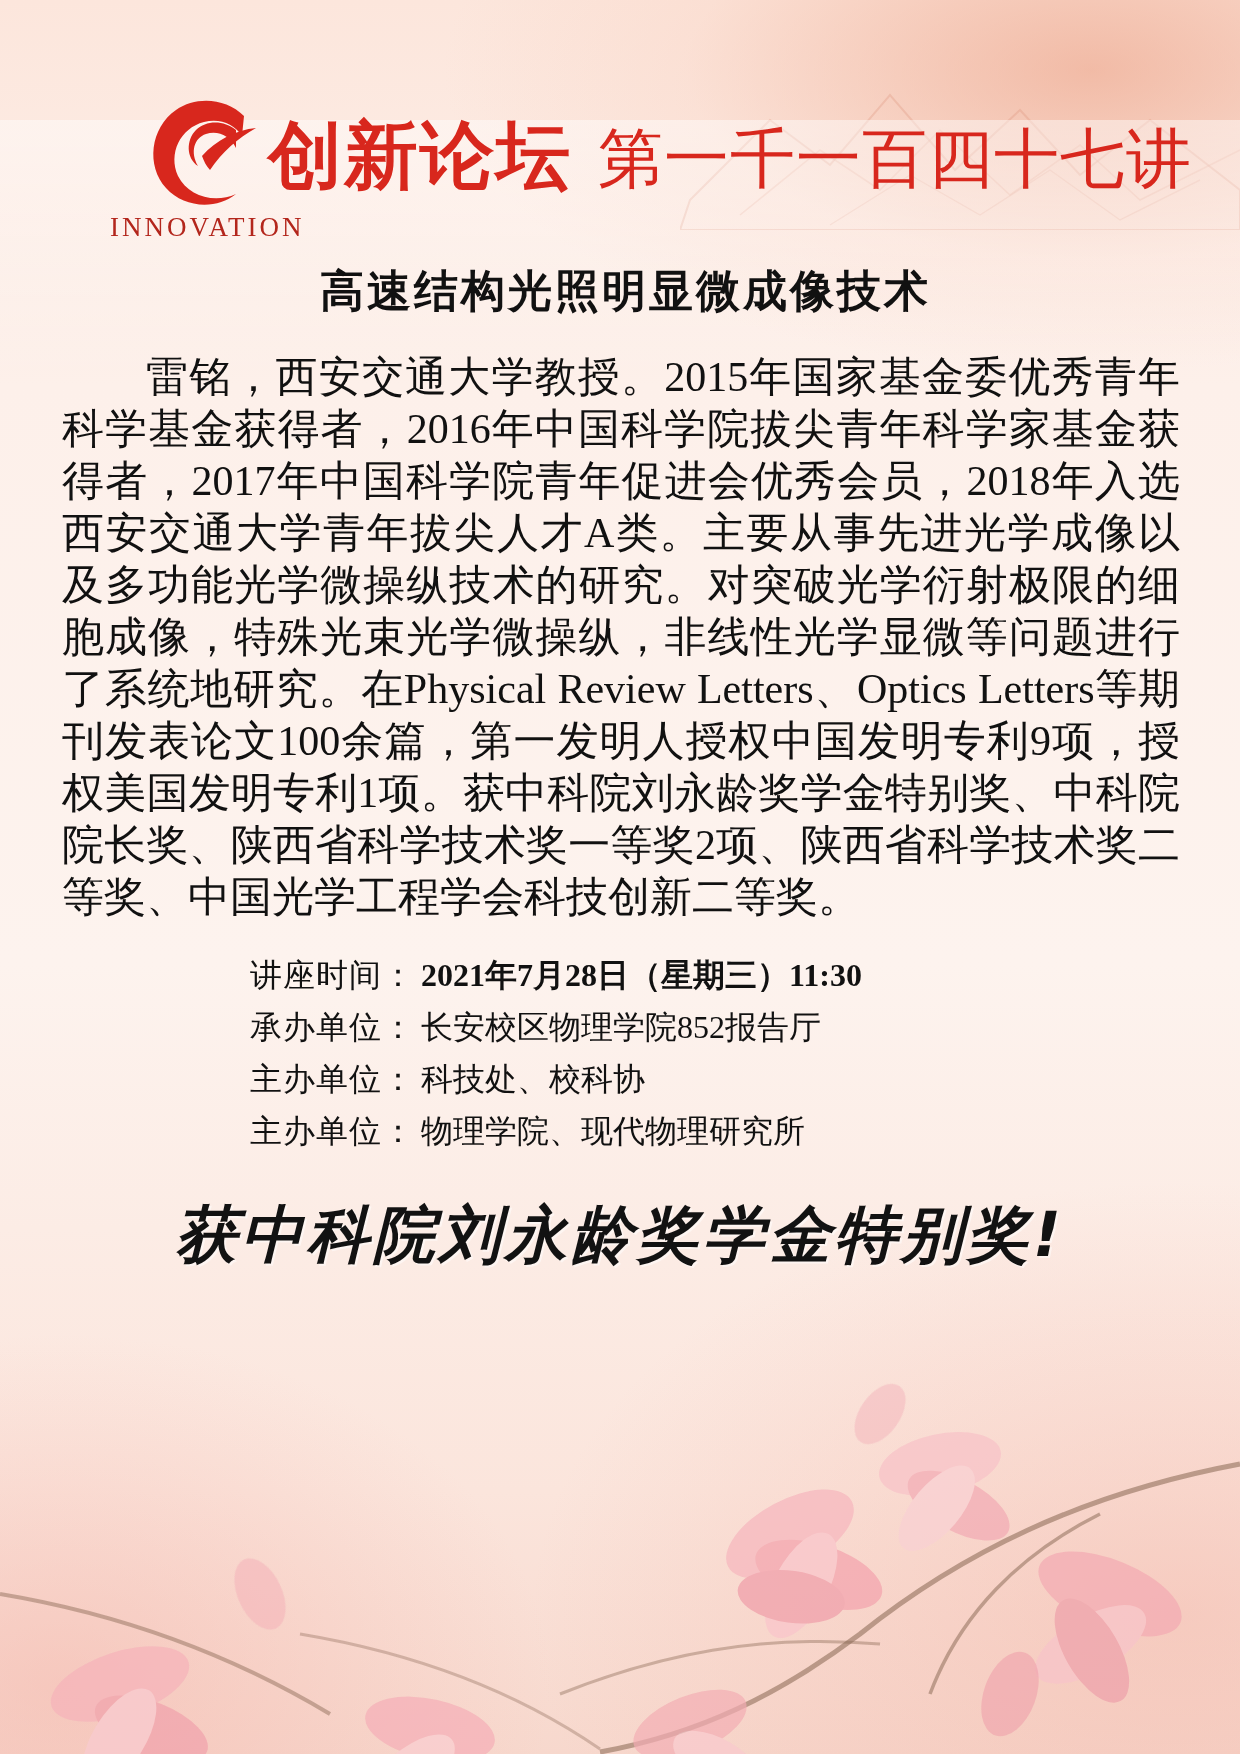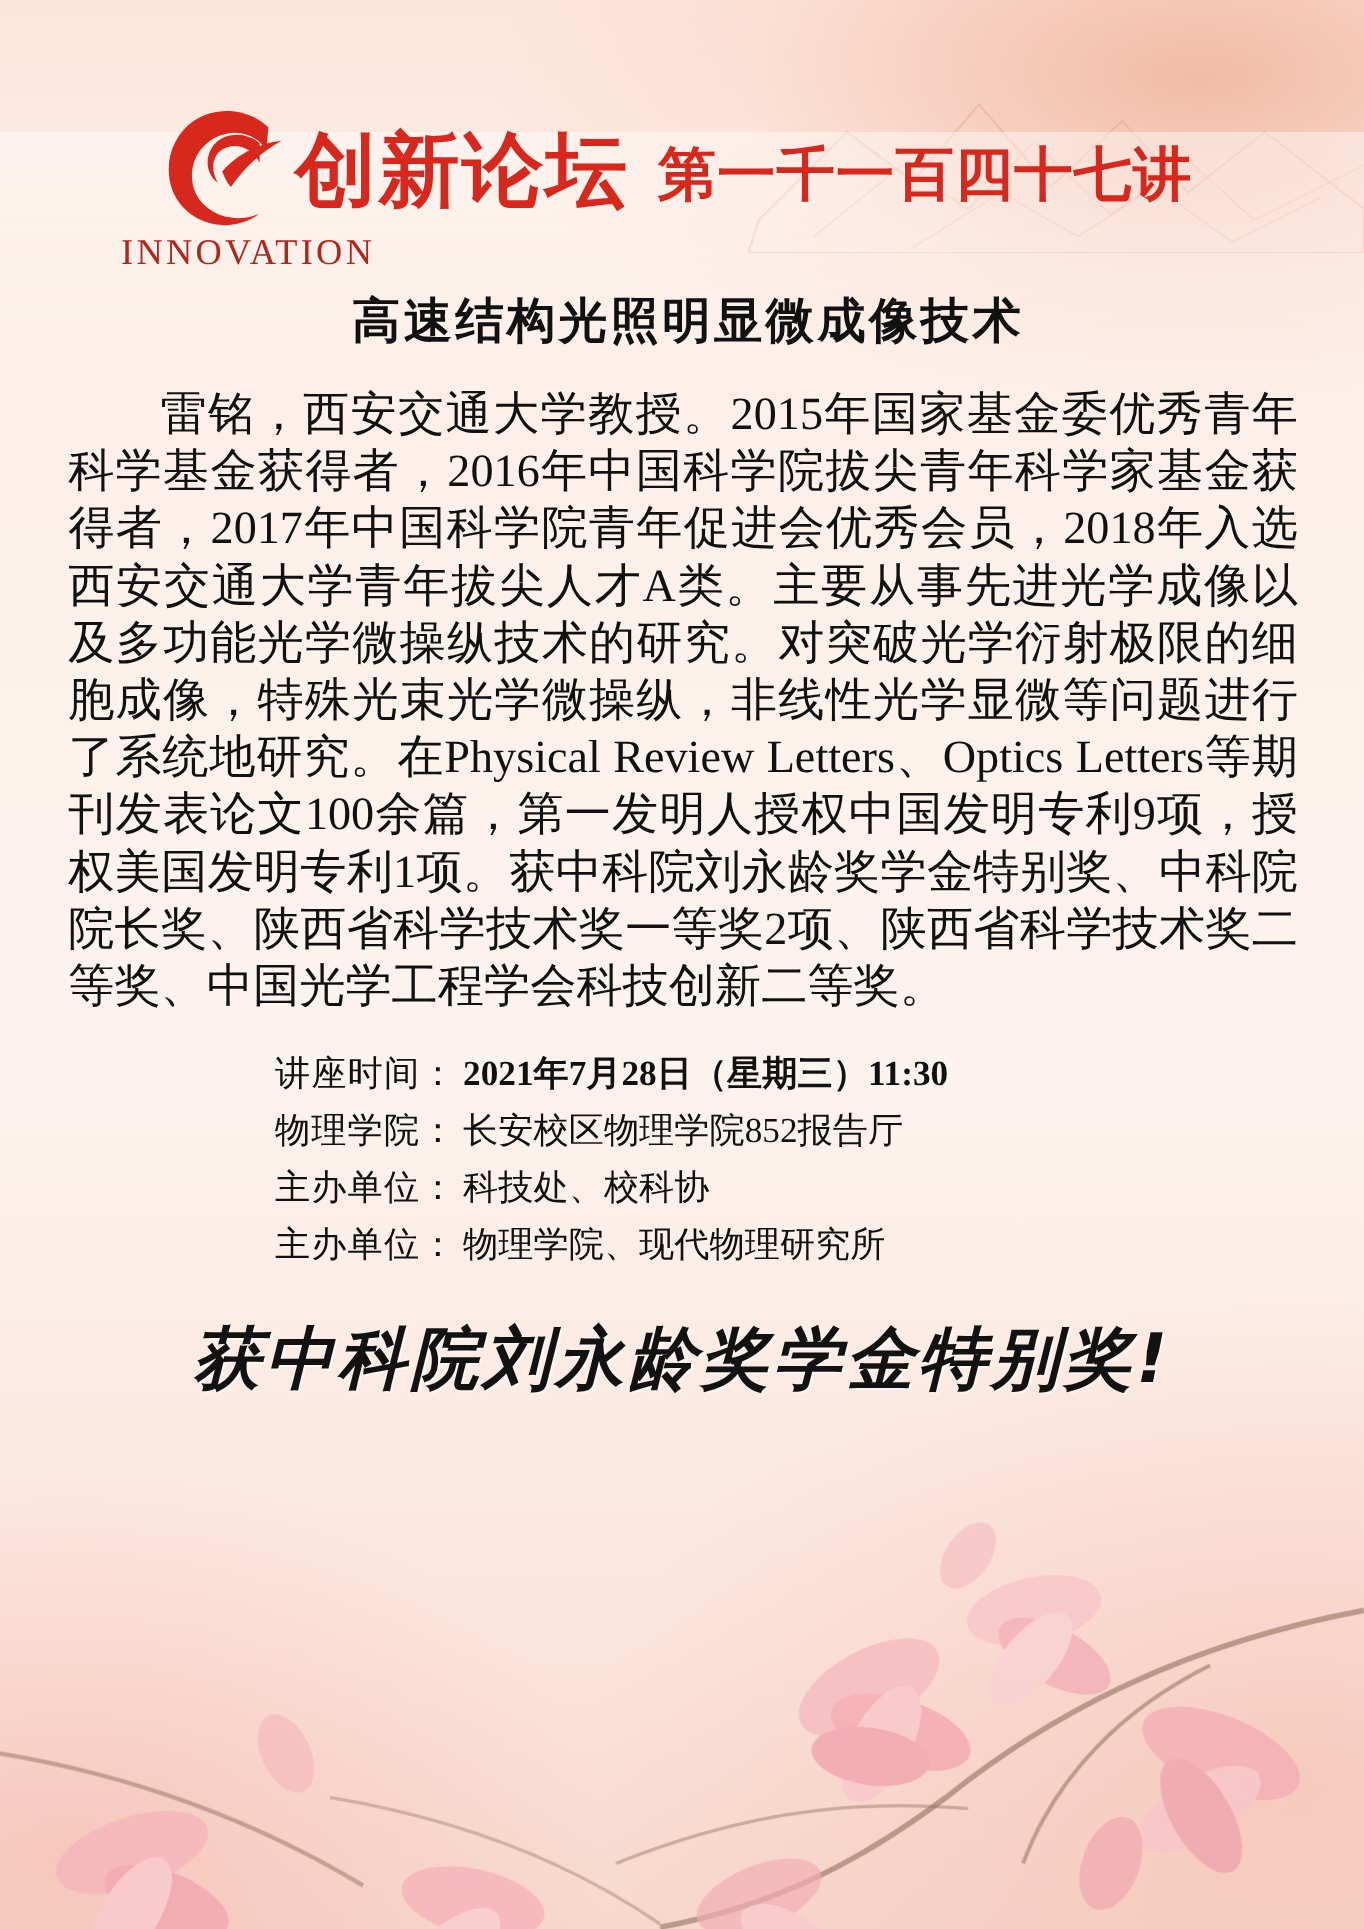--- a/index.html
+++ b/index.html
@@ -80,35 +80,35 @@
   .brand-cn {
     font-family: "DejaVu Sans", "Liberation Sans", sans-serif;
     font-weight: bold;
     font-size: 74px;
     line-height: 78px;
     color: #d8271d;
     letter-spacing: 2px;
   }
   .brand-session {
     font-family: "DejaVu Sans", "Liberation Sans", sans-serif;
-    font-weight: bold;
-    font-size: 53px;
+    font-weight: normal;
+    font-size: 65px;
     line-height: 58px;
     color: #d8271d;
     margin-left: 26px;
     padding-bottom: 6px;
     letter-spacing: 1px;
     text-align: center;
   }
   .brand-en {
     position: absolute;
     left: 110px;
     top: 212px;
     font-family: "Liberation Serif", serif;
-    font-size: 33px;
+    font-size: 27px;
     letter-spacing: 3px;
     color: #b3261c;
     z-index: 6;
   }
 
   
   .talk-title {
     margin-top: 48px;
     text-align: center;
     font-family: "DejaVu Sans", "Liberation Sans", sans-serif;
@@ -248,21 +248,21 @@
     <div class="talk-title">高速结构光照明显微成像技术</div>
 
 
     <div class="bio">雷铭，西安交通大学教授。2015年国家基金委优秀青年科学基金获得者，2016年中国科学院拔尖青年科学家基金获得者，2017年中国科学院青年促进会优秀会员，2018年入选西安交通大学青年拔尖人才A类。主要从事先进光学成像以及多功能光学微操纵技术的研究。对突破光学衍射极限的细胞成像，特殊光束光学微操纵，非线性光学显微等问题进行了系统地研究。在Physical Review Letters、Optics Letters等期刊发表论文100余篇，第一发明人授权中国发明专利9项，授权美国发明专利1项。获中科院刘永龄奖学金特别奖、中科院院长奖、陕西省科学技术奖一等奖2项、陕西省科学技术奖二等奖、中国光学工程学会科技创新二等奖。</div>
 
     <div class="info">
       <div class="info-row bold">
         <span class="k">讲座时间：</span><span class="v">2021年7月28日（星期三）11:30</span>
       </div>
       <div class="info-row">
-        <span class="k">物理学院：</span><span class="v">长安校区物理学院852报告厅</span>
+        <span class="k">承办单位：</span><span class="v">长安校区物理学院852报告厅</span>
       </div>
       <div class="info-row">
         <span class="k">主办单位：</span><span class="v">科技处、校科协</span>
       </div>
       <div class="info-row">
         <span class="k">主办单位：</span><span class="v">物理学院、现代物理研究所</span>
       </div>
     </div>
 
     <div class="slogan">获中科院刘永龄奖学金特别奖!</div>

